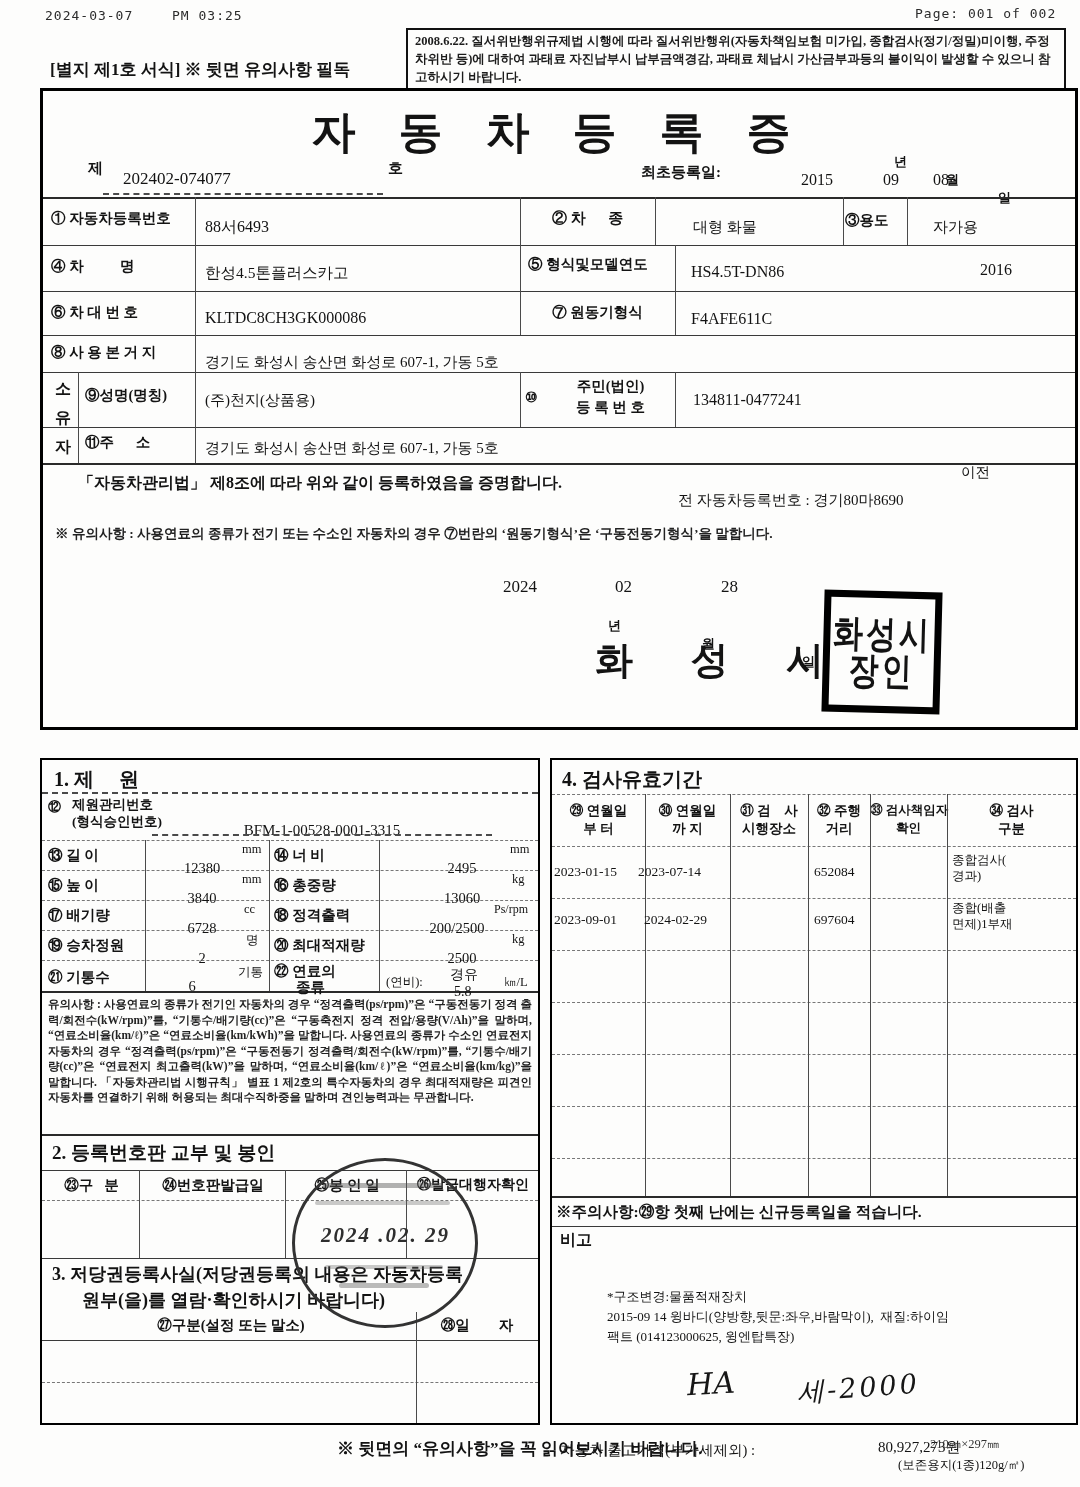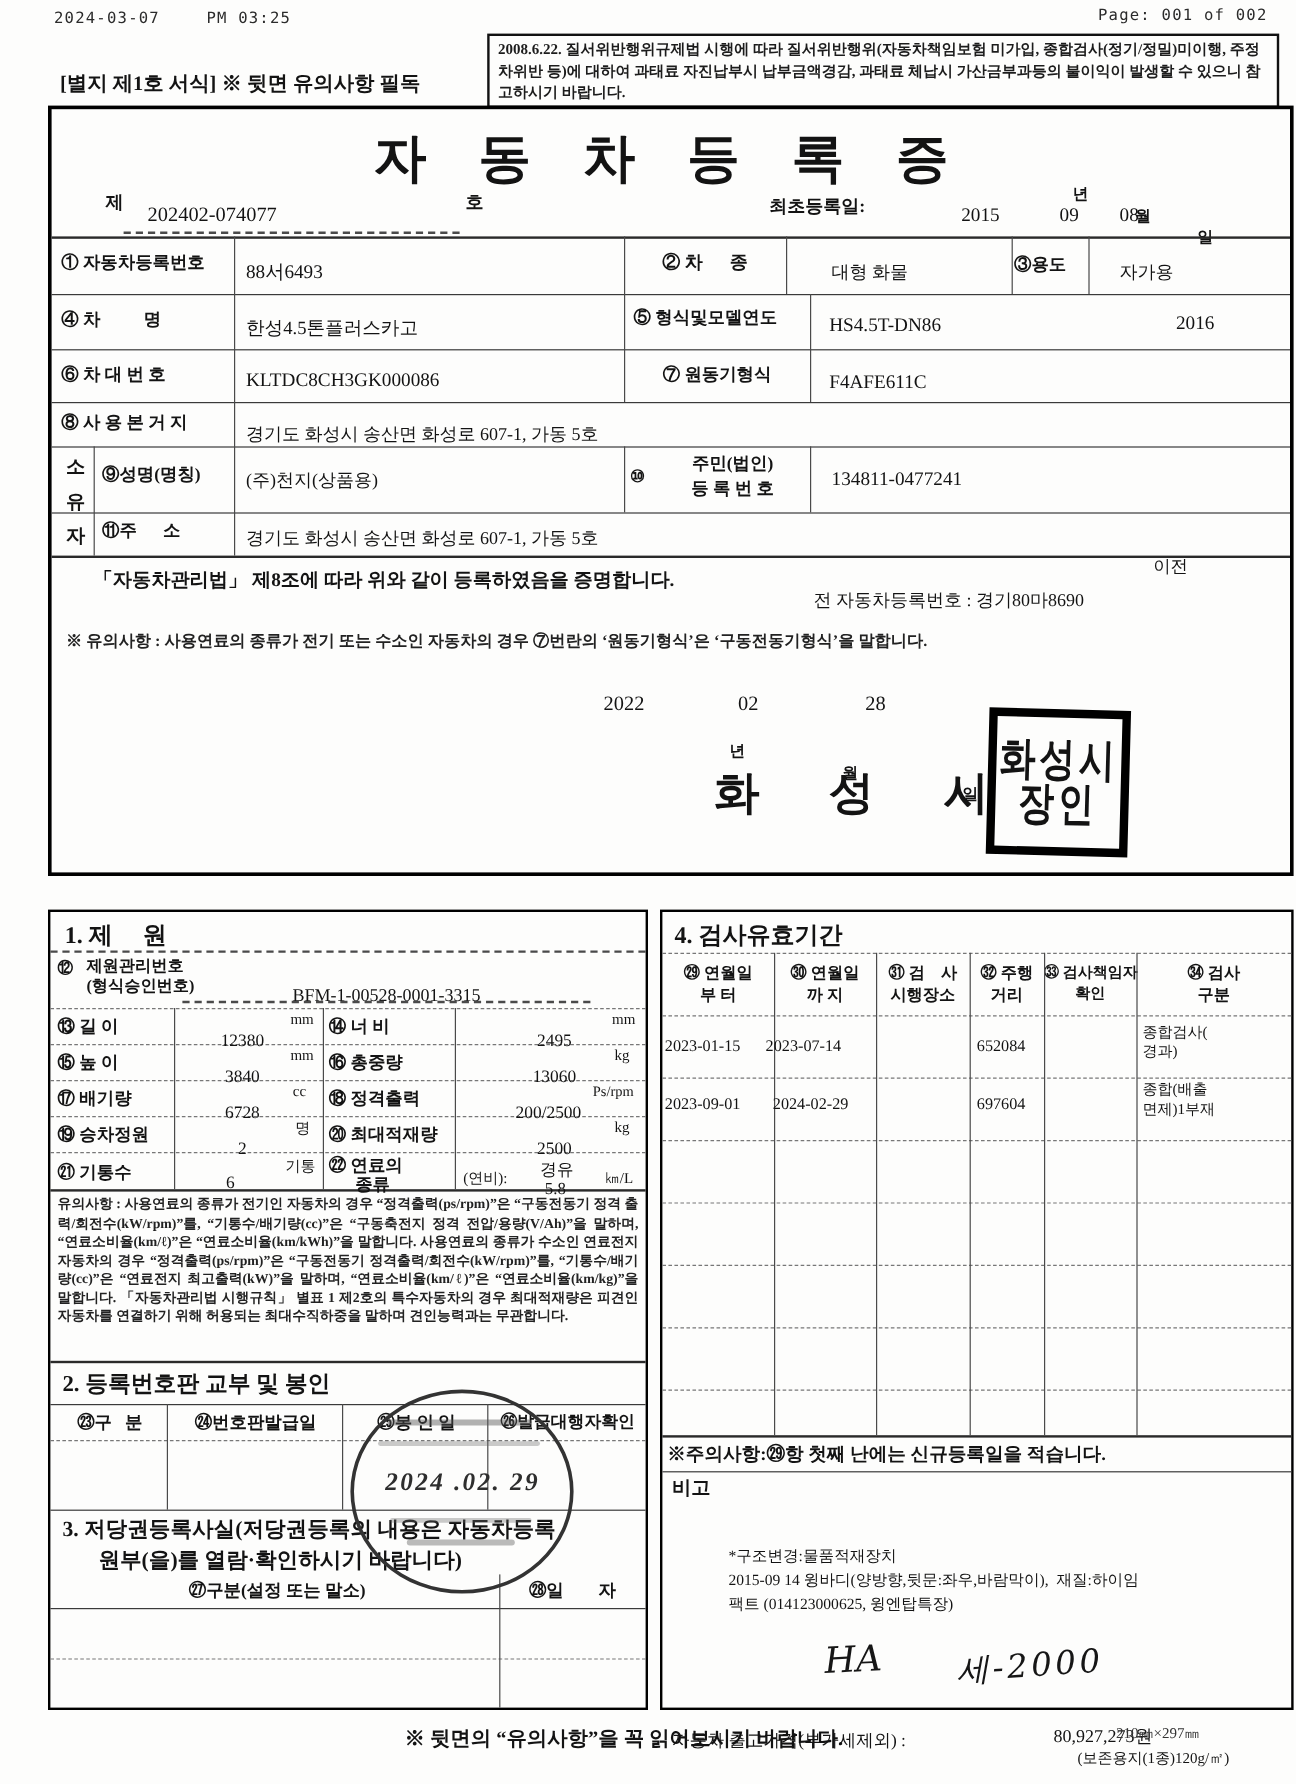--- a/index.html
+++ b/index.html
@@ -109,21 +109,21 @@
 
     <div class="abs k" style="left:42px;top:342px;font-size:14.5px;">⑪주      소</div>
     <div class="abs v" style="left:162px;top:348px;font-size:15px;">경기도 화성시 송산면 화성로 607-1, 가동 5호</div>
 
     <div class="abs k" style="left:35px;top:382px;font-size:16px;">「자동차관리법」 제8조에 따라 위와 같이 등록하였음을 증명합니다.</div>
     <div class="abs v" style="left:918px;top:372px;font-size:14.5px;">이전</div>
     <div class="abs v" style="left:635px;top:400px;font-size:15px;">전 자동차등록번호 : 경기80마8690</div>
 
     <div class="abs v" style="left:12px;top:434px;font-size:13.5px;font-weight:bold;color:#222;">※ 유의사항 : 사용연료의 종류가 전기 또는 수소인 자동차의 경우 ⑦번란의 ‘원동기형식’은 ‘구동전동기형식’을 말합니다.</div>
 
-    <div class="abs v" style="left:460px;top:486px;font-size:17px;">2022</div>
+    <div class="abs v" style="left:460px;top:486px;font-size:17px;">2024</div>
     <div class="abs sup" style="left:528px;top:472px;">년</div>
     <div class="abs v" style="left:572px;top:486px;font-size:17px;">02</div>
     <div class="abs sup" style="left:622px;top:472px;">월</div>
     <div class="abs v" style="left:678px;top:486px;font-size:17px;">28</div>
     <div class="abs sup" style="left:722px;top:472px;">일</div>
 
     <div class="abs k" style="left:552px;top:544px;font-size:38px;letter-spacing:24px;">화 성 시</div>
     <div class="seal" style="left:780px;top:500px;width:118px;height:122px;">
       <div>화성시</div>
       <div>장인</div>

